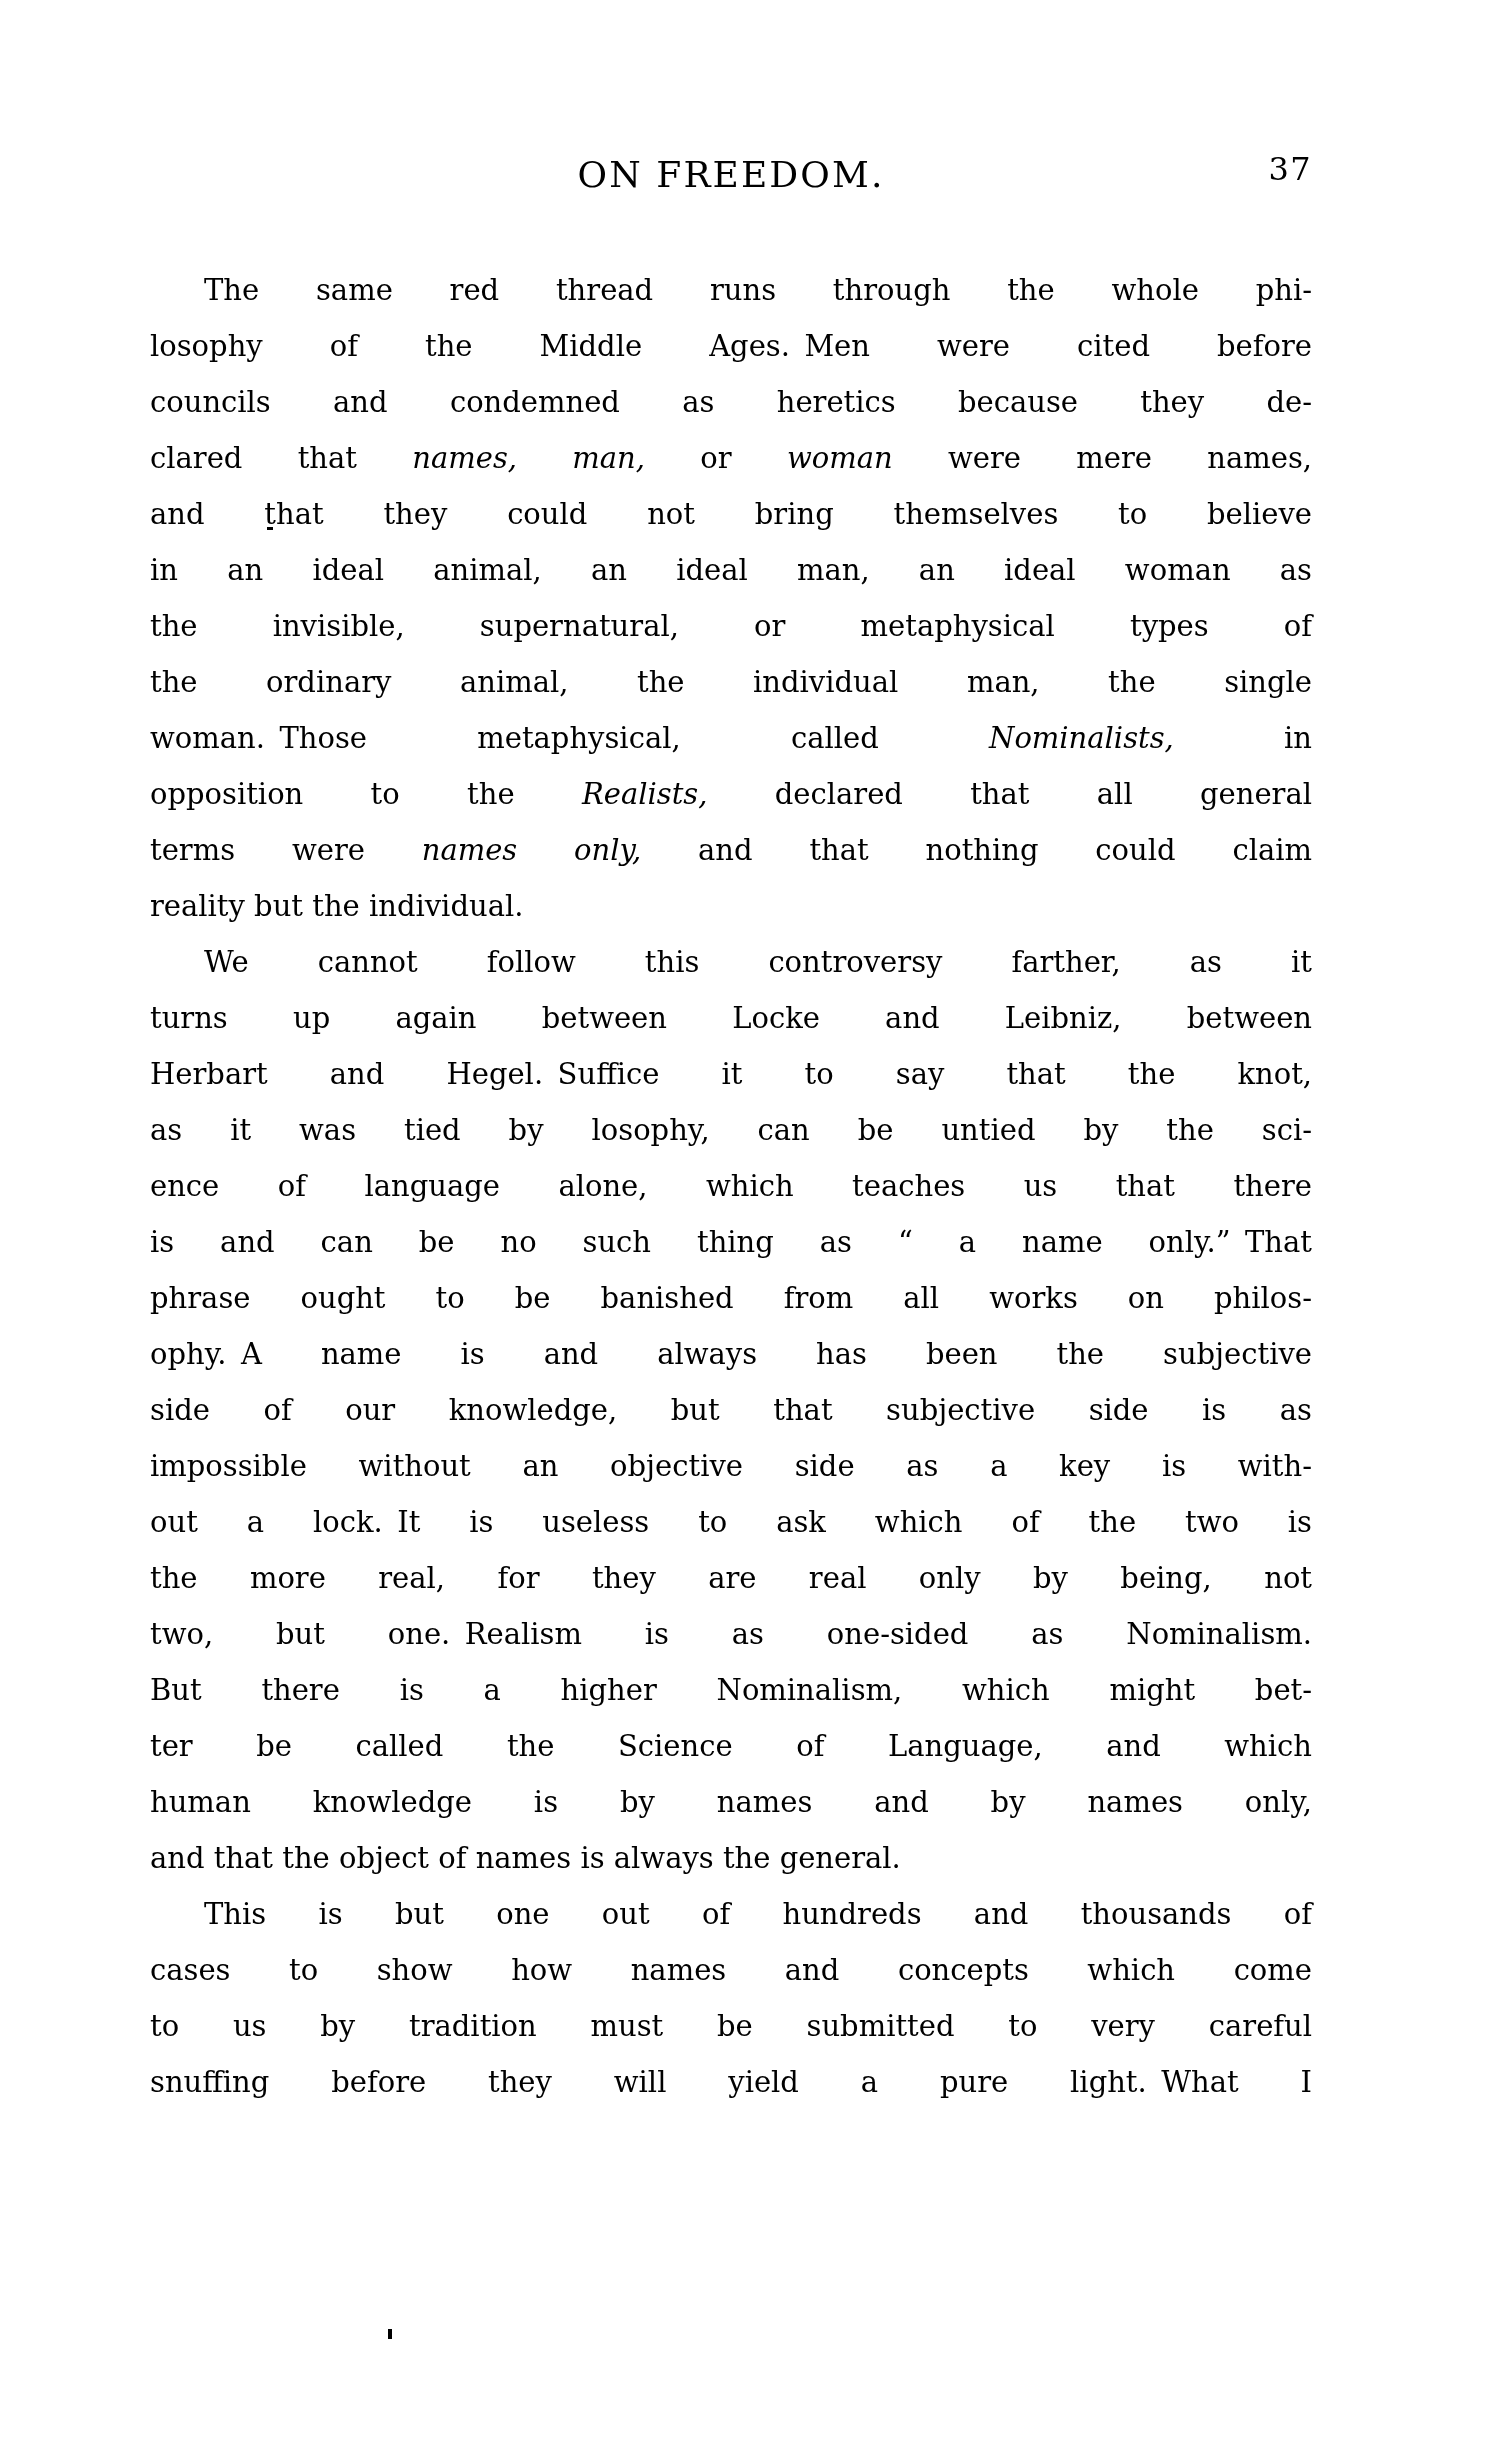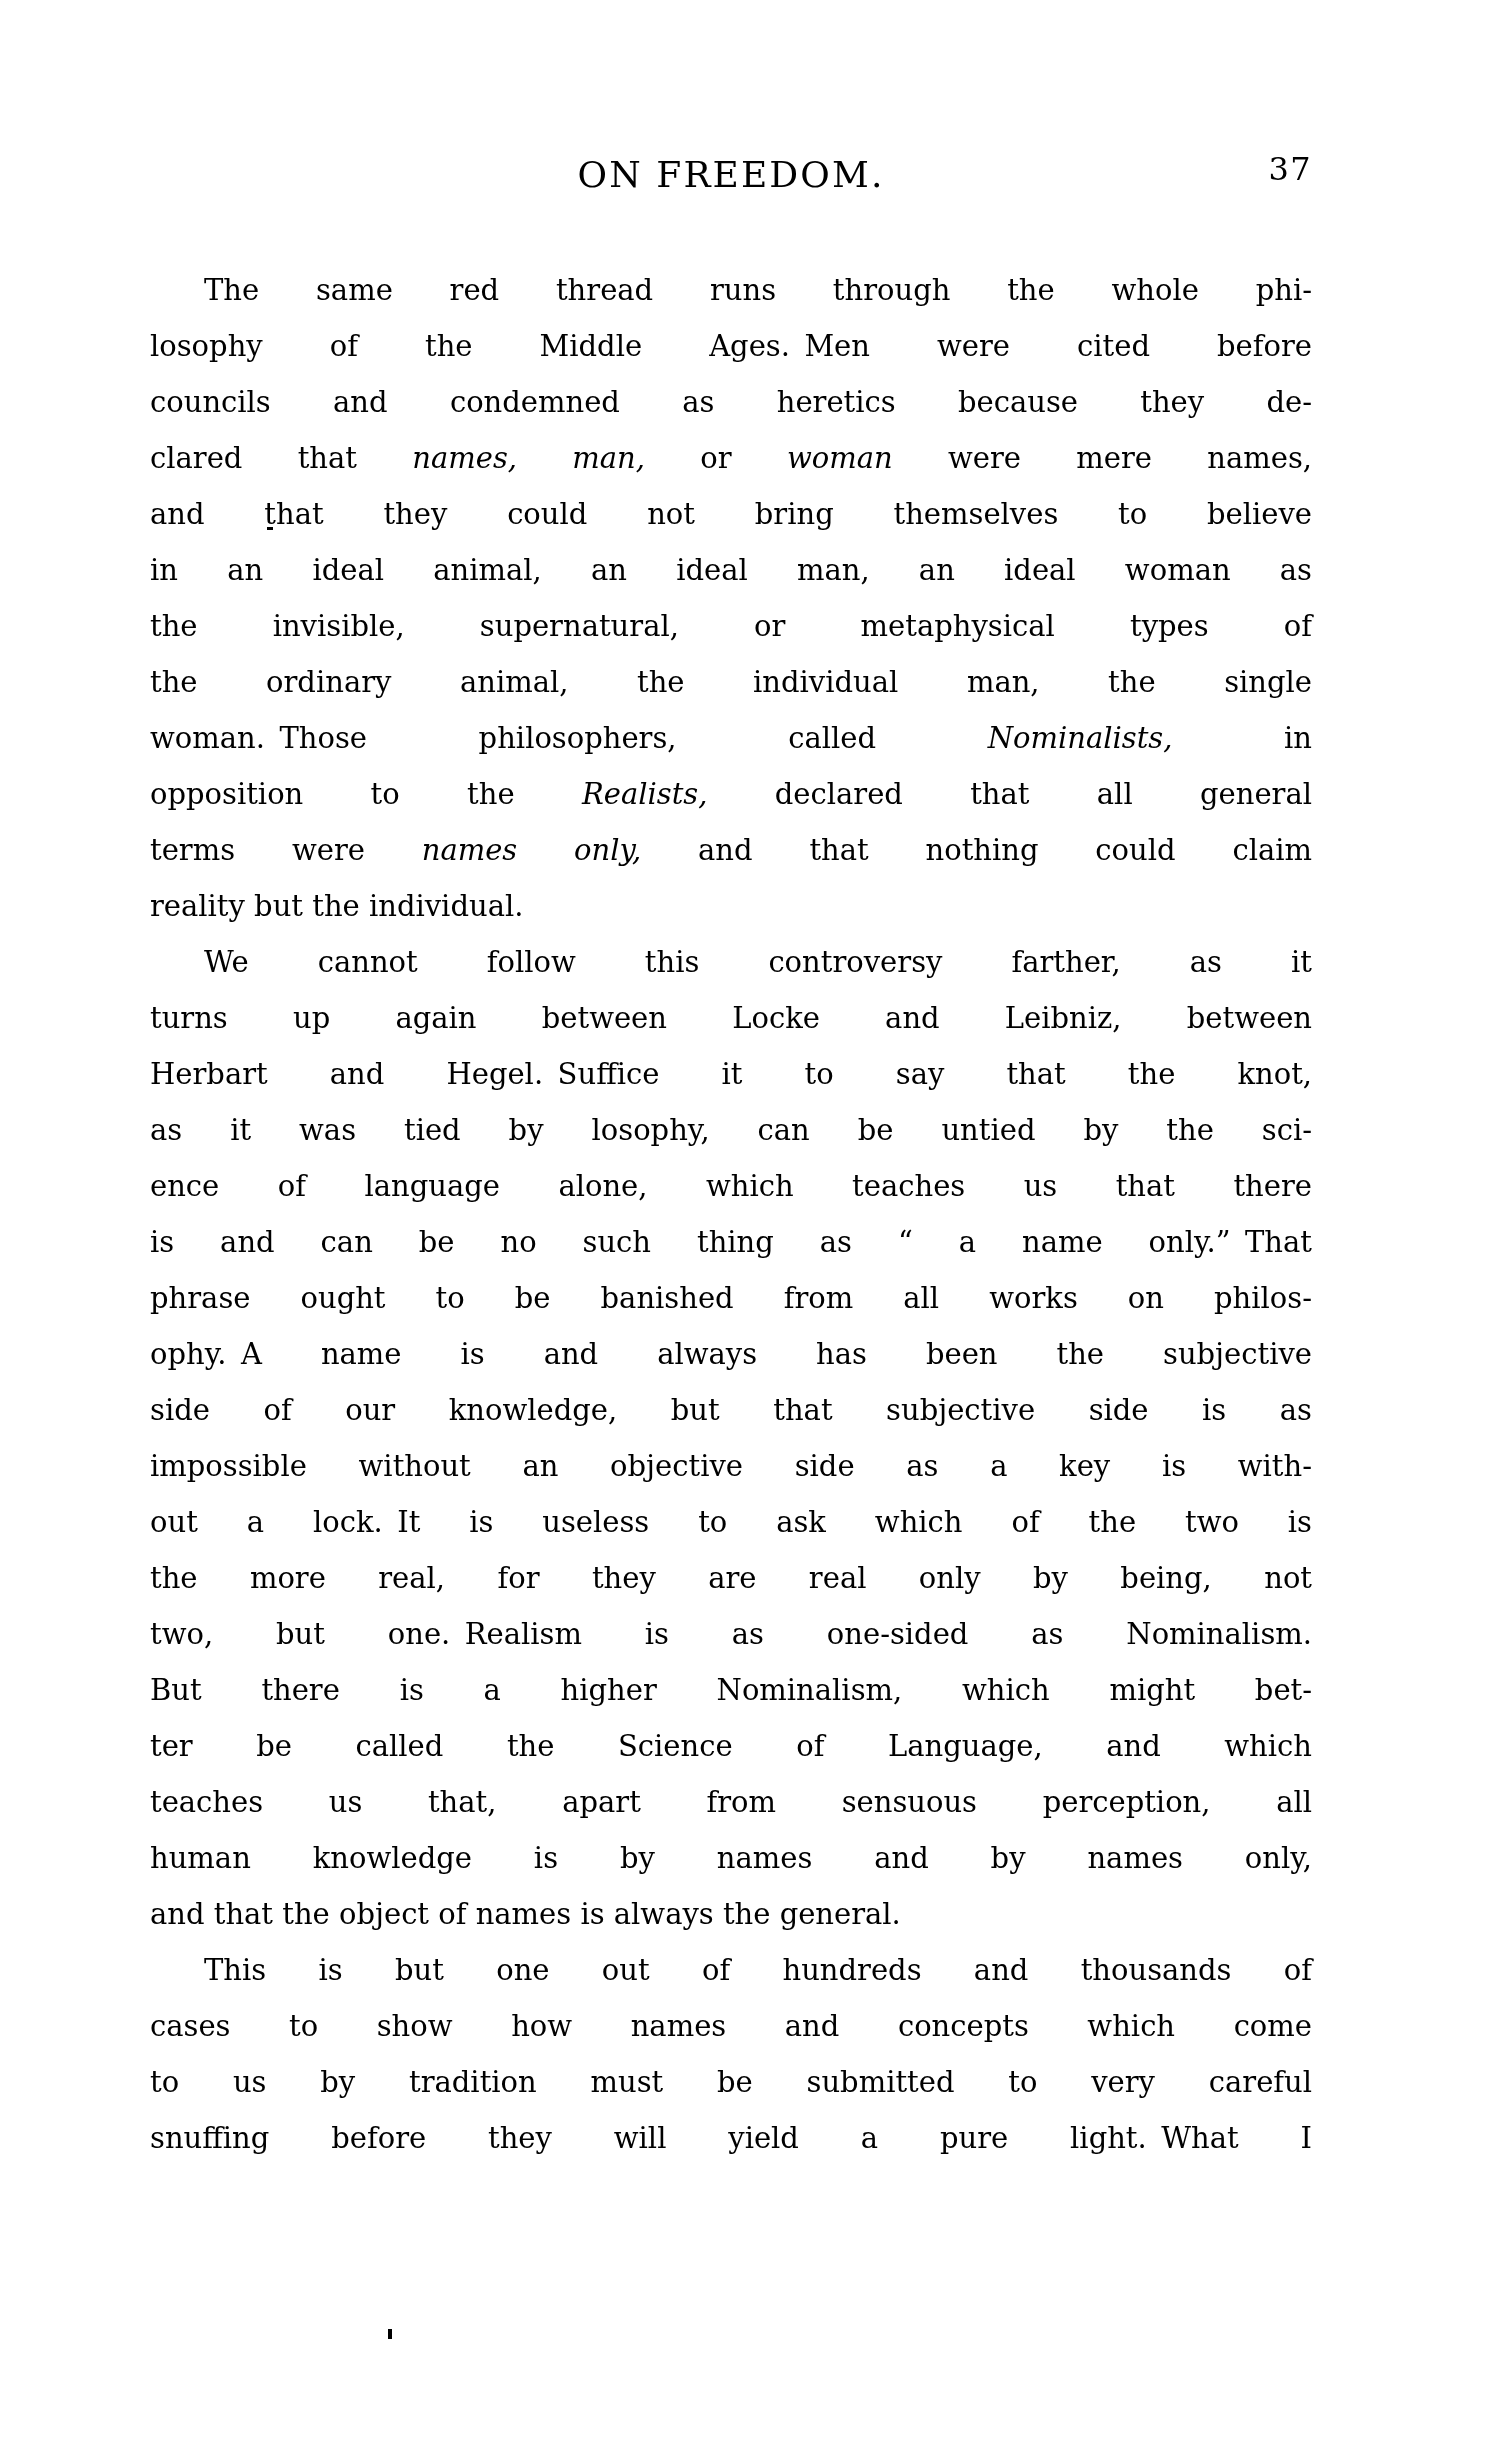--- a/index.html
+++ b/index.html
@@ -79,42 +79,41 @@
   <div class="text-block">
       <div>
         <div class="text-line indent"><span>The same red thread runs through the whole phi-</span></div>
         <div class="text-line"><span>losophy of the Middle Ages. Men were cited before</span></div>
         <div class="text-line"><span>councils and condemned as heretics because they de-</span></div>
         <div class="text-line"><span>clared that </span><span class="seg-italic">names, man,</span><span> or </span><span class="seg-italic">woman</span><span> were mere names,</span></div>
         <div class="text-line"><span>and that they could not bring themselves to believe</span></div>
         <div class="text-line"><span>in an ideal animal, an ideal man, an ideal woman as</span></div>
         <div class="text-line"><span>the invisible, supernatural, or metaphysical types of</span></div>
         <div class="text-line"><span>the ordinary animal, the individual man, the single</span></div>
-        <div class="text-line"><span>woman. Those philosophers, called </span><span class="seg-italic">Nominalists,</span><span> in</span></div>
+        <div class="text-line"><span>woman. Those metaphysical, called </span><span class="seg-italic">Nominalists,</span><span> in</span></div>
         <div class="text-line"><span>opposition to the </span><span class="seg-italic">Realists,</span><span> declared that all general</span></div>
         <div class="text-line"><span>terms were </span><span class="seg-italic">names only,</span><span> and that nothing could claim</span></div>
         <div class="text-line last"><span>reality but the individual.</span></div>
       </div>
       <div>
         <div class="text-line indent"><span>We cannot follow this controversy farther, as it</span></div>
         <div class="text-line"><span>turns up again between Locke and Leibniz, between</span></div>
         <div class="text-line"><span>Herbart and Hegel. Suffice it to say that the knot,</span></div>
         <div class="text-line"><span>as it was tied by losophy, can be untied by the sci-</span></div>
         <div class="text-line"><span>ence of language alone, which teaches us that there</span></div>
         <div class="text-line"><span>is and can be no such thing as “ a name only.” That</span></div>
         <div class="text-line"><span>phrase ought to be banished from all works on philos-</span></div>
         <div class="text-line"><span>ophy. A name is and always has been the subjective</span></div>
         <div class="text-line"><span>side of our knowledge, but that subjective side is as</span></div>
         <div class="text-line"><span>impossible without an objective side as a key is with-</span></div>
         <div class="text-line"><span>out a lock. It is useless to ask which of the two is</span></div>
         <div class="text-line"><span>the more real, for they are real only by being, not</span></div>
         <div class="text-line"><span>two, but one. Realism is as one-sided as Nominalism.</span></div>
         <div class="text-line"><span>But there is a higher Nominalism, which might bet-</span></div>
         <div class="text-line"><span>ter be called the Science of Language, and which</span></div>
-        <div class="text-line"><span>teaches us that, apart from sensuous perception, all</span></div>
         <div class="text-line"><span>human knowledge is by names and by names only,</span></div>
         <div class="text-line last"><span>and that the object of names is always the general.</span></div>
       </div>
       <div>
         <div class="text-line indent"><span>This is but one out of hundreds and thousands of</span></div>
         <div class="text-line"><span>cases to show how names and concepts which come</span></div>
         <div class="text-line"><span>to us by tradition must be submitted to very careful</span></div>
         <div class="text-line"><span>snuffing before they will yield a pure light. What I</span></div>
       </div>
     </div>

